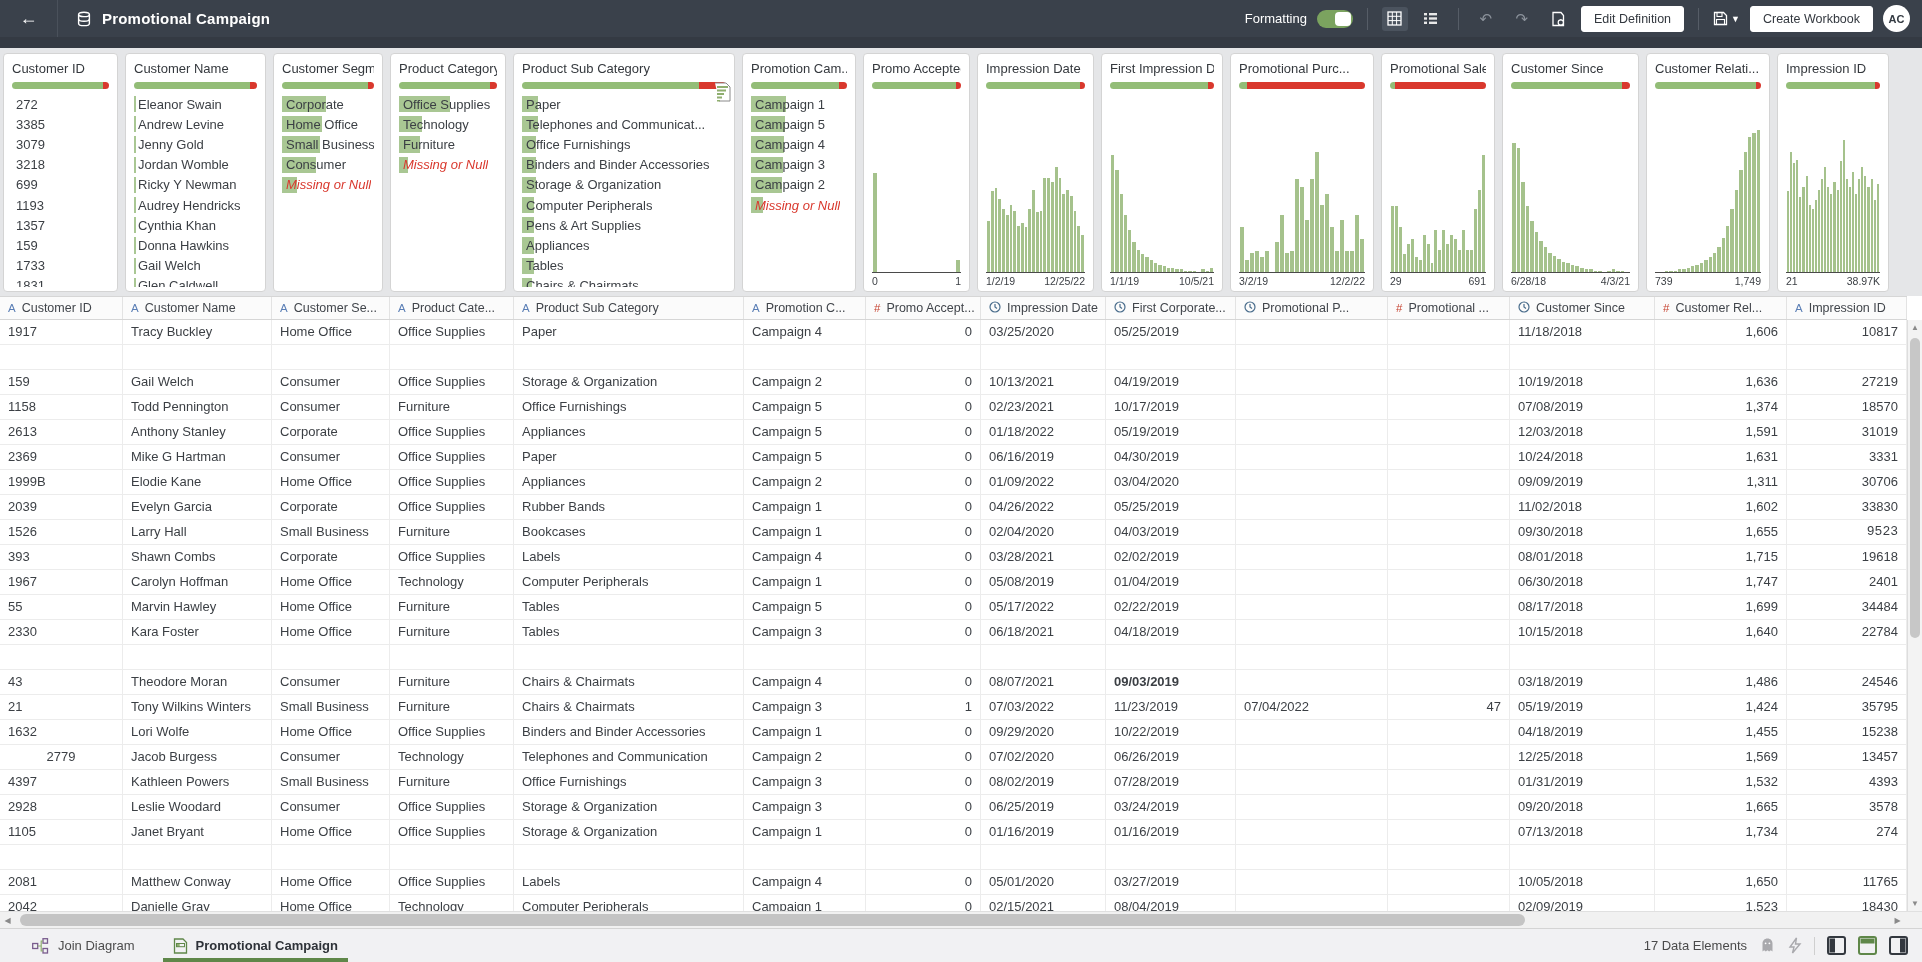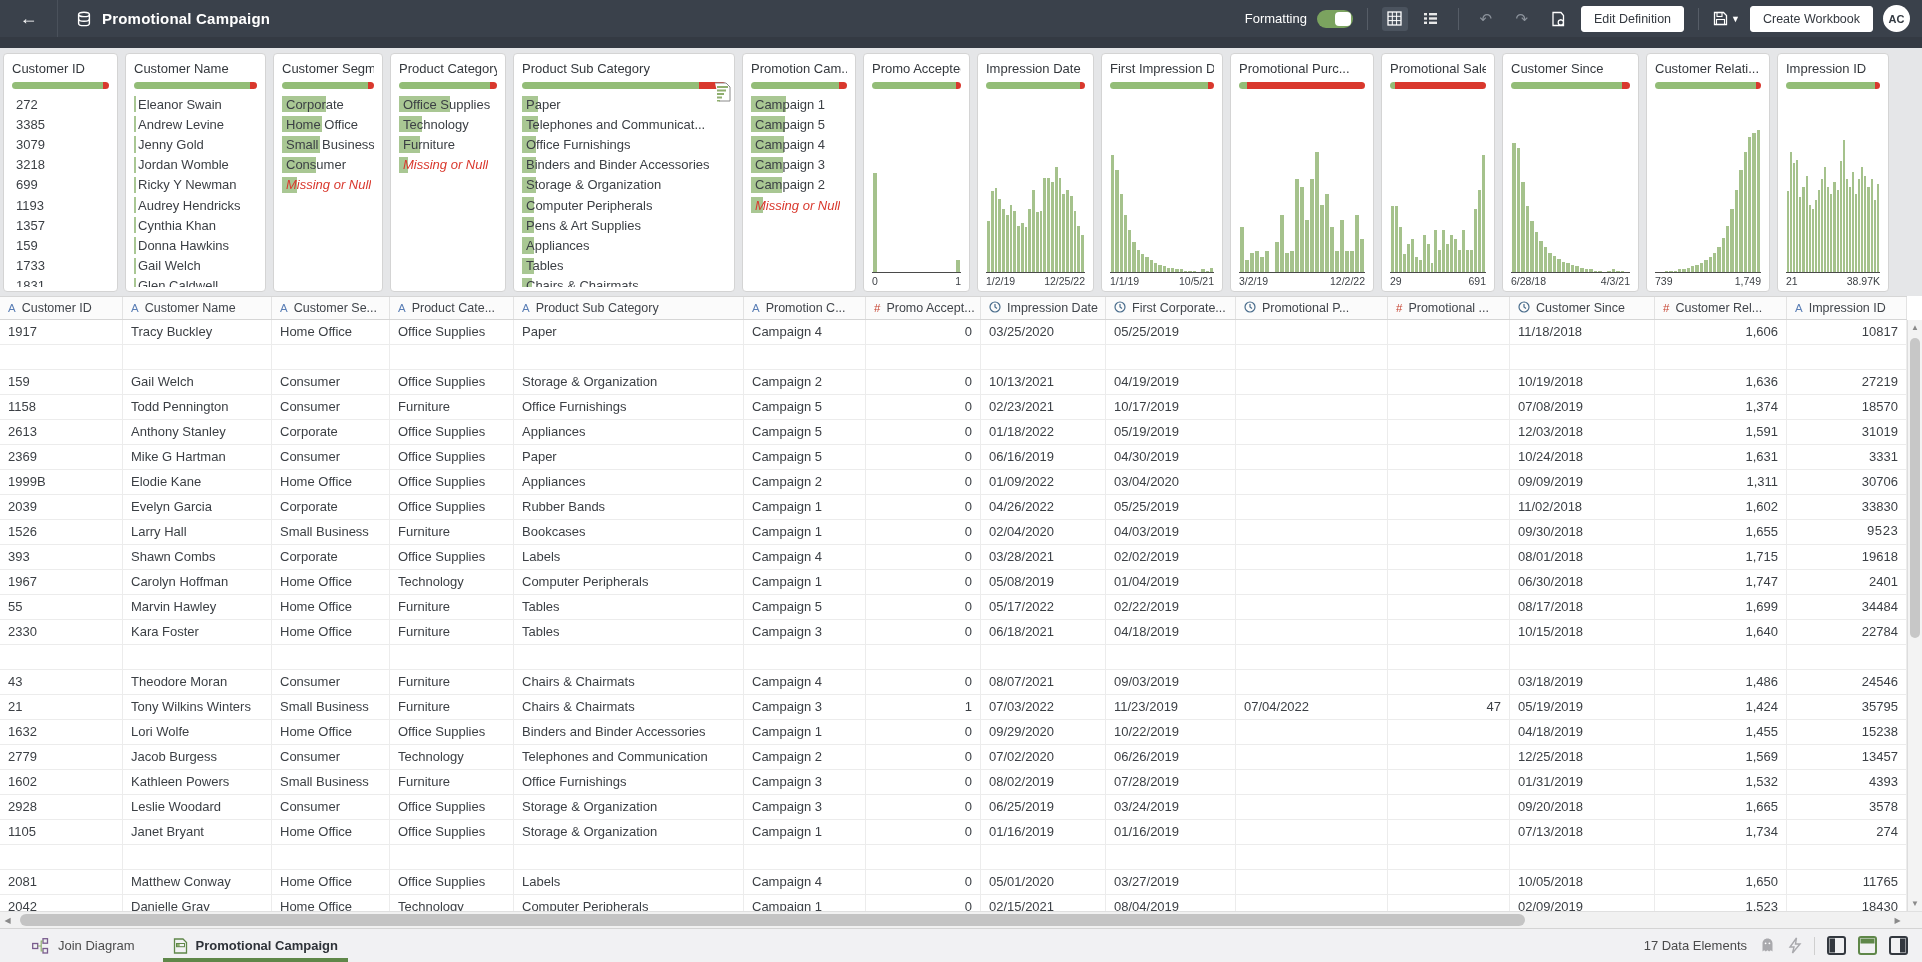--- a/index.html
+++ b/index.html
@@ -962,21 +962,21 @@
       </div>
       <div class="trow">
         <div class="td" style="width: 123px;">43</div>
         <div class="td" style="width: 149px;">Theodore Moran</div>
         <div class="td" style="width: 118px;">Consumer</div>
         <div class="td" style="width: 124px;">Furniture</div>
         <div class="td" style="width: 230px;">Chairs &amp; Chairmats</div>
         <div class="td" style="width: 122px;">Campaign 4</div>
         <div class="td num" style="width: 115px;">0</div>
         <div class="td" style="width: 125px;">08/07/2021</div>
-        <div class="td" style="width: 130px;">09/03/2019</div>
+        <div class="td" style="width: 130px; font-weight: bold;">09/03/2019</div>
         <div class="td" style="width: 152px;"></div>
         <div class="td num" style="width: 122px;"></div>
         <div class="td" style="width: 145px;">03/18/2019</div>
         <div class="td num" style="width: 132px;">1,486</div>
         <div class="td num" style="width: 120px;">24546</div>
       </div>
       <div class="trow">
         <div class="td" style="width: 123px;">21</div>
         <div class="td" style="width: 149px;">Tony Wilkins Winters</div>
         <div class="td" style="width: 118px;">Small Business</div>
@@ -1002,37 +1002,37 @@
         <div class="td num" style="width: 115px;">0</div>
         <div class="td" style="width: 125px;">09/29/2020</div>
         <div class="td" style="width: 130px;">10/22/2019</div>
         <div class="td" style="width: 152px;"></div>
         <div class="td num" style="width: 122px;"></div>
         <div class="td" style="width: 145px;">04/18/2019</div>
         <div class="td num" style="width: 132px;">1,455</div>
         <div class="td num" style="width: 120px;">15238</div>
       </div>
       <div class="trow">
-        <div class="td" style="width: 123px;">2779</div>
+        <div class="td" style="width: 123px; text-align: center;">2779</div>
         <div class="td" style="width: 149px;">Jacob Burgess</div>
         <div class="td" style="width: 118px;">Consumer</div>
         <div class="td" style="width: 124px;">Technology</div>
         <div class="td" style="width: 230px;">Telephones and Communication</div>
         <div class="td" style="width: 122px;">Campaign 2</div>
         <div class="td num" style="width: 115px;">0</div>
         <div class="td" style="width: 125px;">07/02/2020</div>
         <div class="td" style="width: 130px;">06/26/2019</div>
         <div class="td" style="width: 152px;"></div>
         <div class="td num" style="width: 122px;"></div>
         <div class="td" style="width: 145px;">12/25/2018</div>
         <div class="td num" style="width: 132px;">1,569</div>
         <div class="td num" style="width: 120px;">13457</div>
       </div>
       <div class="trow">
-        <div class="td" style="width: 123px;">1602</div>
+        <div class="td" style="width: 123px;">4397</div>
         <div class="td" style="width: 149px;">Kathleen Powers</div>
         <div class="td" style="width: 118px;">Small Business</div>
         <div class="td" style="width: 124px;">Furniture</div>
         <div class="td" style="width: 230px;">Office Furnishings</div>
         <div class="td" style="width: 122px;">Campaign 3</div>
         <div class="td num" style="width: 115px;">0</div>
         <div class="td" style="width: 125px;">08/02/2019</div>
         <div class="td" style="width: 130px;">07/28/2019</div>
         <div class="td" style="width: 152px;"></div>
         <div class="td num" style="width: 122px;"></div>

